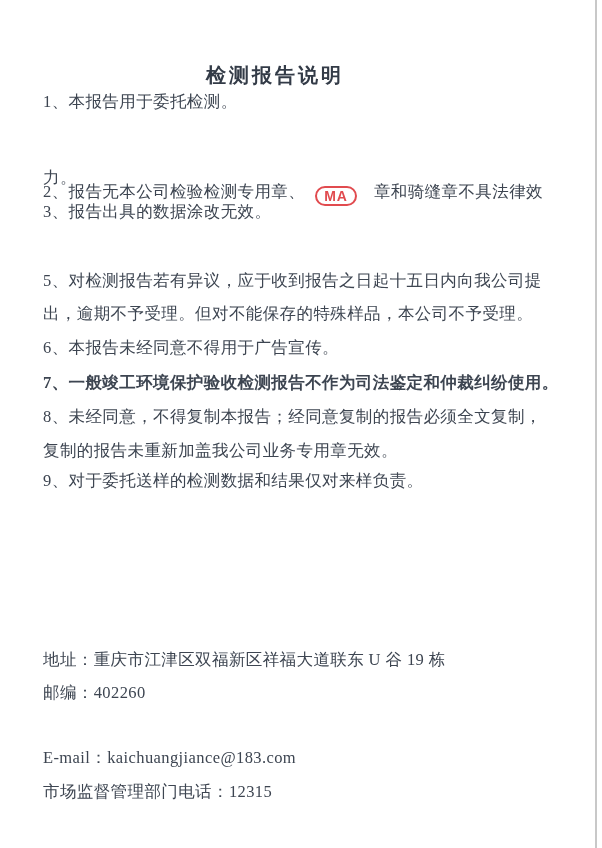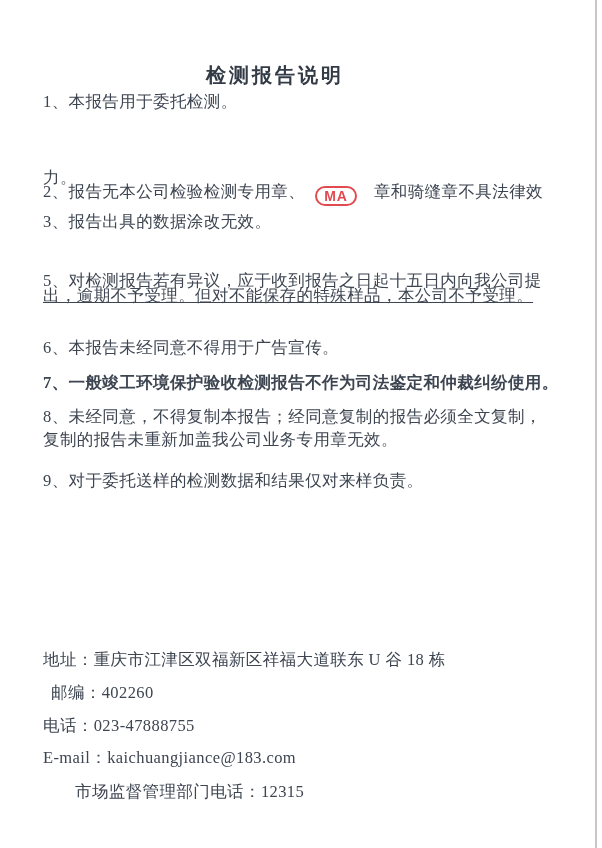--- a/index.html
+++ b/index.html
@@ -40,34 +40,34 @@
     position: absolute;
     left: 43px;
     font-size: 16.5px;
     letter-spacing: 0.4px;
     line-height: 19px;
     white-space: nowrap;
   }
   .t-item1  { top: 92px; }
   .t-item2  { top: 134px; margin-top: 48px; }
   .t-item2b { top: 168px; }
-  .t-item3  { top: 212px; }
+  .t-item3  { top: 202px; }
   .t-item4  { top: 237px; }
   .t-item5a { top: 271px; }
-  .t-item5b { top: 286px; text-decoration: underline; }
+  .t-item5b { top: 304px; }
   .t-item6  { top: 338px; text-align: right; }
   .t-item7  { top: 373px; font-weight: bold; }
   .t-item8a { top: 407px; }
-  .t-item8b { top: 430px; }
+  .t-item8b { top: 441px; }
   .t-item9  { top: 471px; }
   .t-addr   { top: 650px; }
-  .t-zip    { top: 683px; margin-left: 8px; }
+  .t-zip    { top: 683px; }
   .t-tel    { top: 716px; }
   .t-email  { top: 748px; }
-  .t-market { top: 782px; margin-left: 32px; }
+  .t-market { top: 782px; }
   .cma-mark {
     display: inline-block;
     border: 2.5px solid #e14b4f;
     border-radius: 11px;
     color: #e14b4f;
     font-family: "Liberation Sans", "DejaVu Sans", sans-serif;
     font-weight: bold;
     font-size: 14px;
     line-height: 16px;
     letter-spacing: 1px;
@@ -103,23 +103,22 @@
   <div class="line t-item6">6、本报告未经同意不得用于广告宣传。</div>
 
   <div class="line t-item7">7、一般竣工环境保护验收检测报告不作为司法鉴定和仲裁纠纷使用。</div>
 
   <div class="line t-item8a">8、未经同意，不得复制本报告；经同意复制的报告必须全文复制，</div>
 
   <div class="line t-item8b">复制的报告未重新加盖我公司业务专用章无效。</div>
 
   <div class="line t-item9">9、对于委托送样的检测数据和结果仅对来样负责。</div>
 
-  <div class="line t-addr">地址：重庆市江津区双福新区祥福大道联东 U 谷 18 栋</div>
+  <div class="line t-addr">地址：重庆市江津区双福新区祥福大道联东 U 谷 19 栋</div>
 
   <div class="line t-zip">邮编：402260</div>
 
-  <div class="line t-tel">电话：023-47888755</div>
 
   <div class="line t-email">E-mail：kaichuangjiance@183.com</div>
 
   <div class="line t-market">市场监督管理部门电话：12315</div>
 
 </div>
 
 </body></html>

